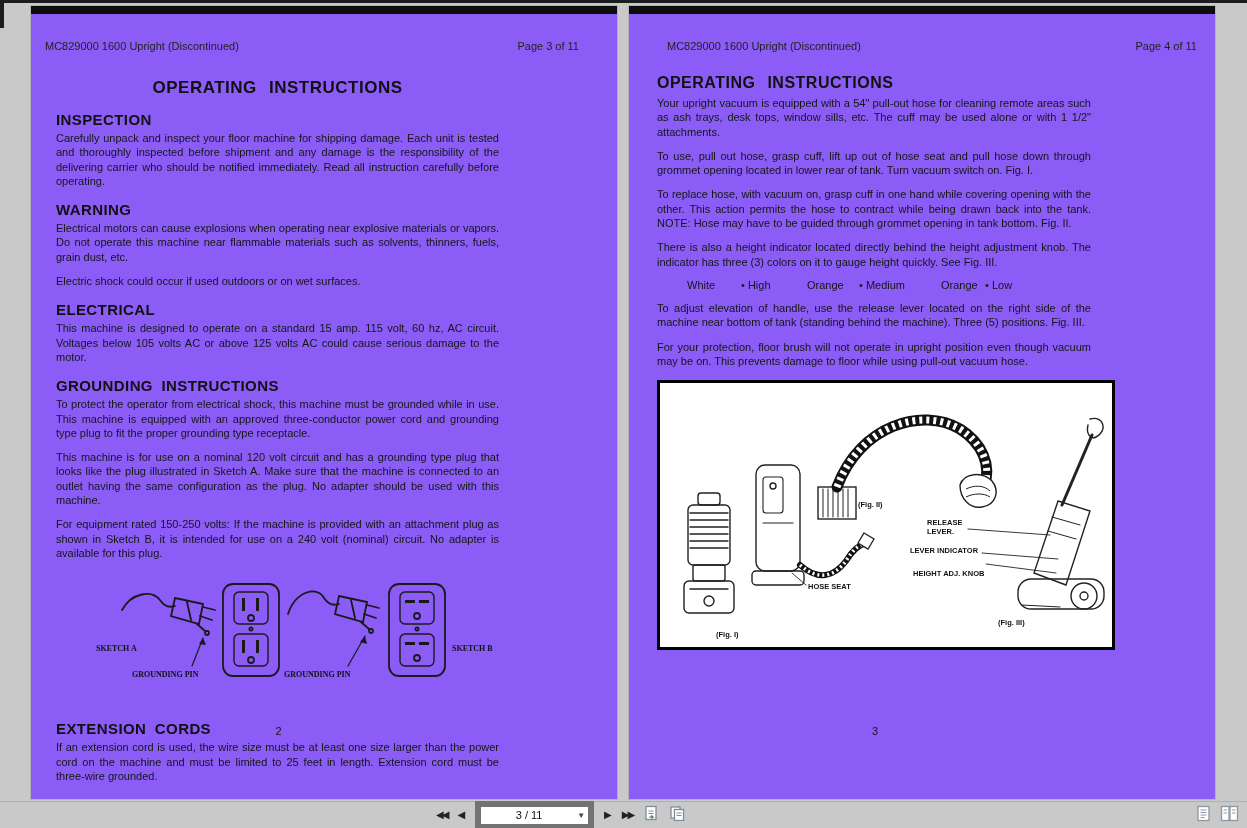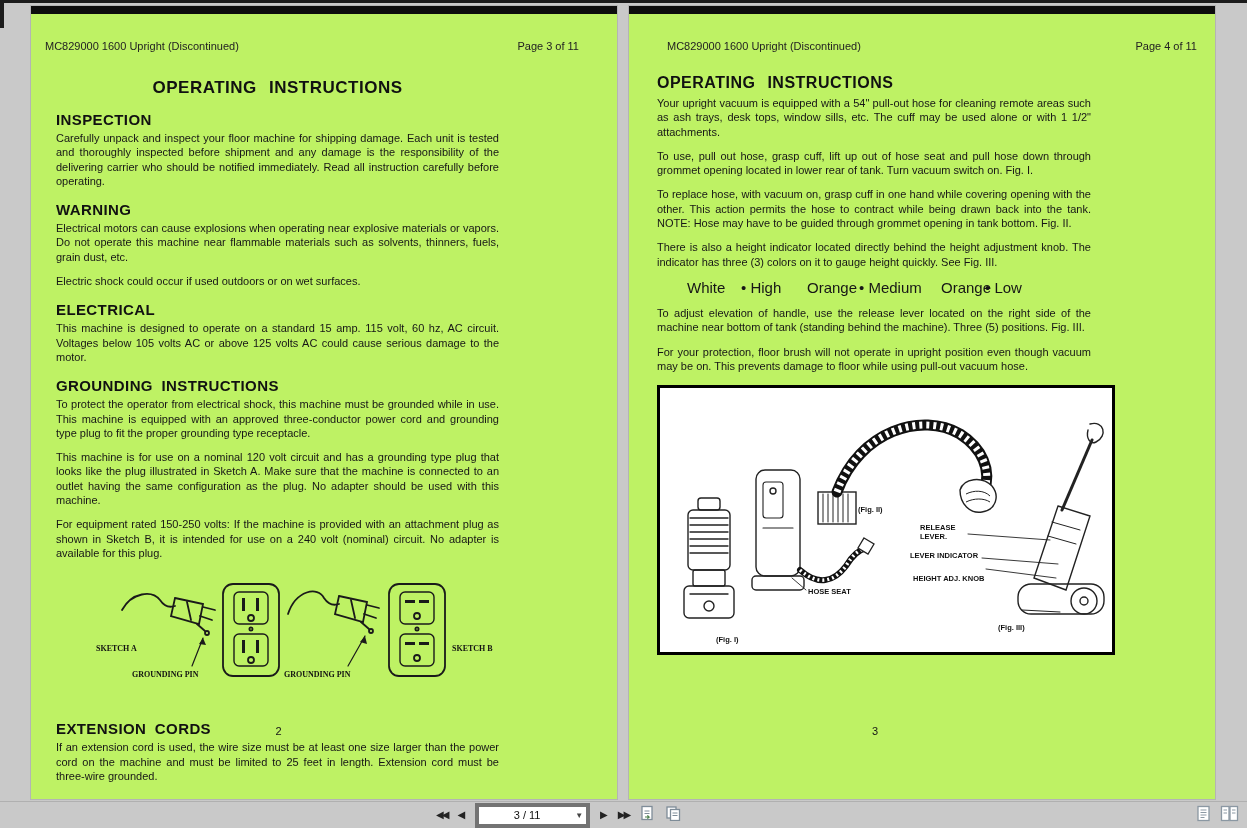--- a/index.html
+++ b/index.html
@@ -8,21 +8,21 @@
     background:#c9c9c9;
     width:1247px;height:828px;overflow:hidden;
   }
   .canvas{position:relative;width:1247px;height:828px;background:#c9c9c9;}
   .top-edge{position:absolute;top:0;left:0;width:1247px;height:3px;background:#1c1c1c;}
   .left-nub{position:absolute;top:0;left:0;width:4px;height:28px;background:#1c1c1c;}
 
   
   .page{
     position:absolute;top:5px;width:588px;height:795px;
-    background:#bef264;border:1px solid #b4b4b4;box-sizing:border-box;
+    background:#8b5cf6;border:1px solid #b4b4b4;box-sizing:border-box;
     color:#161616;
   }
   .page-left{left:30px;}
   .page-right{left:628px;}
   .scanbar{width:100%;height:8px;background:#0d0d0d;}
   .page-header{
     display:flex;justify-content:space-between;
     padding:26px 38px 0 14px;font-size:11px;color:#222;
   }
   .page-right .page-header{padding-left:38px;padding-right:18px;}
@@ -52,36 +52,36 @@
     font-size:8px;font-weight:bold;color:#111;white-space:nowrap;
   }
   .lbl-sketch-a{left:40px;top:66px;}
   .lbl-sketch-b{left:396px;top:66px;}
   .lbl-gpin-a{left:76px;top:92px;}
   .lbl-gpin-b{left:228px;top:92px;}
 
   
   .levels{
     display:grid;grid-template-columns:54px 66px 52px 82px 44px auto;
-    margin:2px 0 10px 30px;font-size:15px;
+    margin:2px 0 10px 30px;font-size:11px;
   }
 
   
   .figure-box{
     position:relative;width:452px;height:264px;border:3px solid #000;
     margin:12px 0 0 0;background:#fff;
   }
   .figure-box svg{position:absolute;top:0;left:0;}
   .fig-label{
     position:absolute;font-size:7.5px;font-weight:bold;color:#111;line-height:1.15;
   }
   .lbl-fig1{left:56px;top:248px;}
   .lbl-fig2{left:198px;top:118px;}
   .lbl-fig3{left:338px;top:236px;}
-  .lbl-release{left:260px;top:136px;width:46px;}
+  .lbl-release{left:267px;top:136px;width:46px;}
   .lbl-hindicator{left:250px;top:164px;white-space:nowrap;}
   .lbl-hknob{left:253px;top:179px;white-space:nowrap;margin-top:8px;}
   .lbl-hoseseat{left:148px;top:200px;white-space:nowrap;}
 
   .page-num{
     position:absolute;font-size:11px;color:#161616;text-align:center;
   }
   .page-left .page-num{left:25px;width:445px;bottom:62px;}
   .page-right .page-num{left:28px;width:436px;bottom:62px;}
 
@@ -94,21 +94,21 @@
     position:absolute;left:436px;top:0;height:26px;
     display:flex;align-items:center;gap:10px;
   }
   .nav-btn{
     background:none;border:none;padding:0;margin:0;cursor:pointer;
     color:#222;font-size:10px;line-height:1;font-family:"DejaVu Sans", sans-serif;
   }
   .nav-btn .dbl{letter-spacing:-2px;}
   .page-field{
     display:flex;align-items:center;justify-content:center;
-    width:104px;height:17px;background:#fff;border:4px solid #737373;
+    width:104px;height:17px;background:#fff;border:6px solid #737373;
     font-size:11px;color:#111;padding:0 3px 0 0;cursor:pointer;
   }
   .page-field .val{flex:1;text-align:center;}
   .page-field .dd{font-size:8px;color:#444;}
   .tool-icon{display:inline-block;cursor:pointer;}
   .view-group{
     position:absolute;right:8px;top:0;height:26px;
     display:flex;align-items:center;gap:9px;
   }
 </style>

